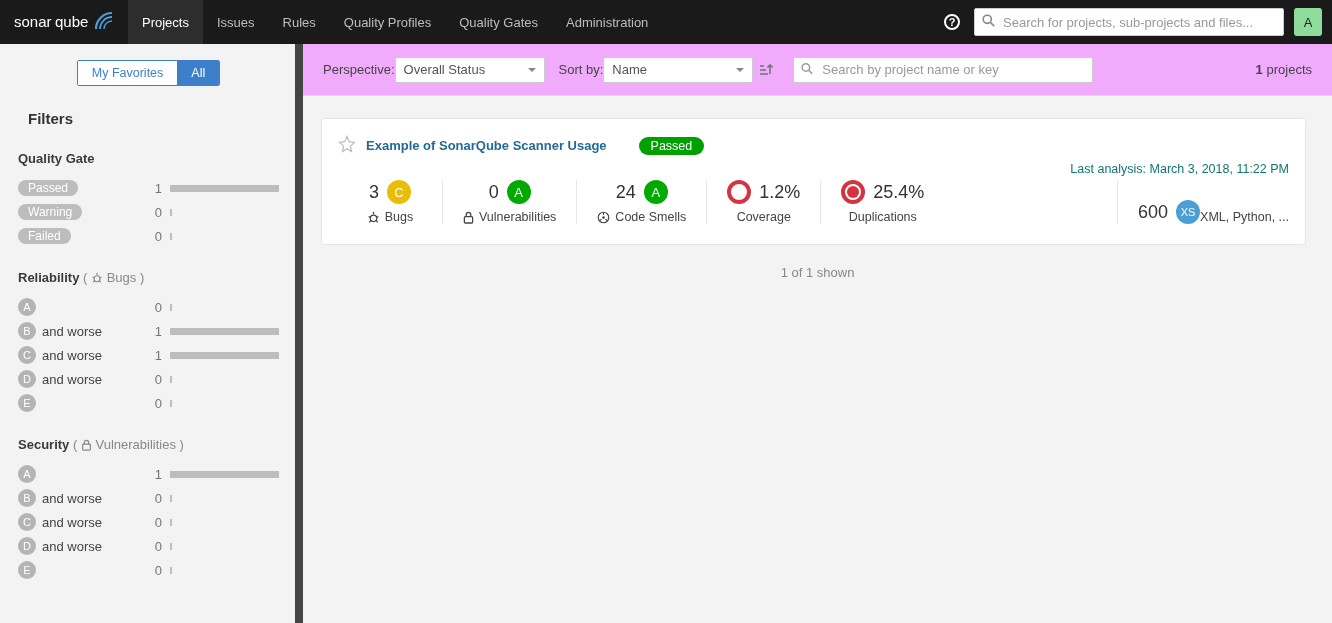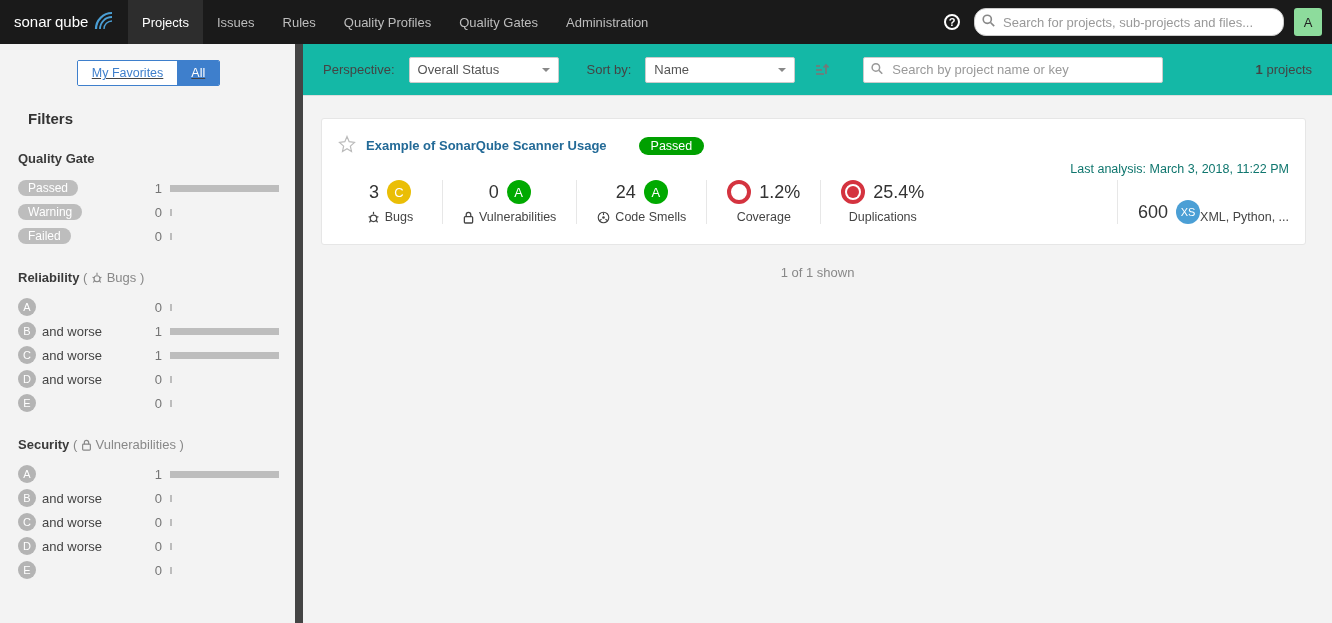--- a/index.html
+++ b/index.html
@@ -50,21 +50,21 @@
     cursor: pointer;
   }
   .global-search {
     position: relative;
     margin-right: 10px;
   }
   .global-search input {
     width: 310px;
     height: 28px;
     border: 1px solid #ccc;
-    border-radius: 12px;
+    border-radius: 2px;
     padding: 0 8px 0 28px;
     font-size: 13px;
     background: #fff;
     color: #333;
   }
   .global-search .mag {
     position: absolute; left: 8px; top: 50%; transform: translateY(-50%);
     color: #888;
   }
   .user-badge {
@@ -93,21 +93,20 @@
     padding: 16px 12px 16px 14px;
     overflow: hidden;
   }
   .toggle-group {
     display: flex;
     border: 1px solid #3e7fcc;
     border-radius: 2px;
     overflow: hidden;
     width: max-content;
     margin: 0 auto 24px auto;
-    text-decoration: underline;
   }
   .toggle-group button {
     border: none;
     padding: 5px 14px;
     font-size: 12.5px;
     cursor: pointer;
     background: #fff;
     color: #3e7fcc;
   }
   .toggle-group button.active {
@@ -183,22 +182,21 @@
     background: #f3f3f3;
     display: flex;
     flex-direction: column;
   }
   .toolbar {
     height: 52px;
     border-bottom: 1px solid #ddd;
     display: flex;
     align-items: center;
     padding: 0 20px;
-    gap: 14px;
-    background: #14b8a6;
+    background: #f0abfc;
   }
   .toolbar-label { color: #444; }
   .select {
     height: 26px;
     border: 1px solid #ccc;
     border-radius: 2px;
     background: #fff;
     padding: 0 22px 0 8px;
     font-size: 13px;
     min-width: 150px;

